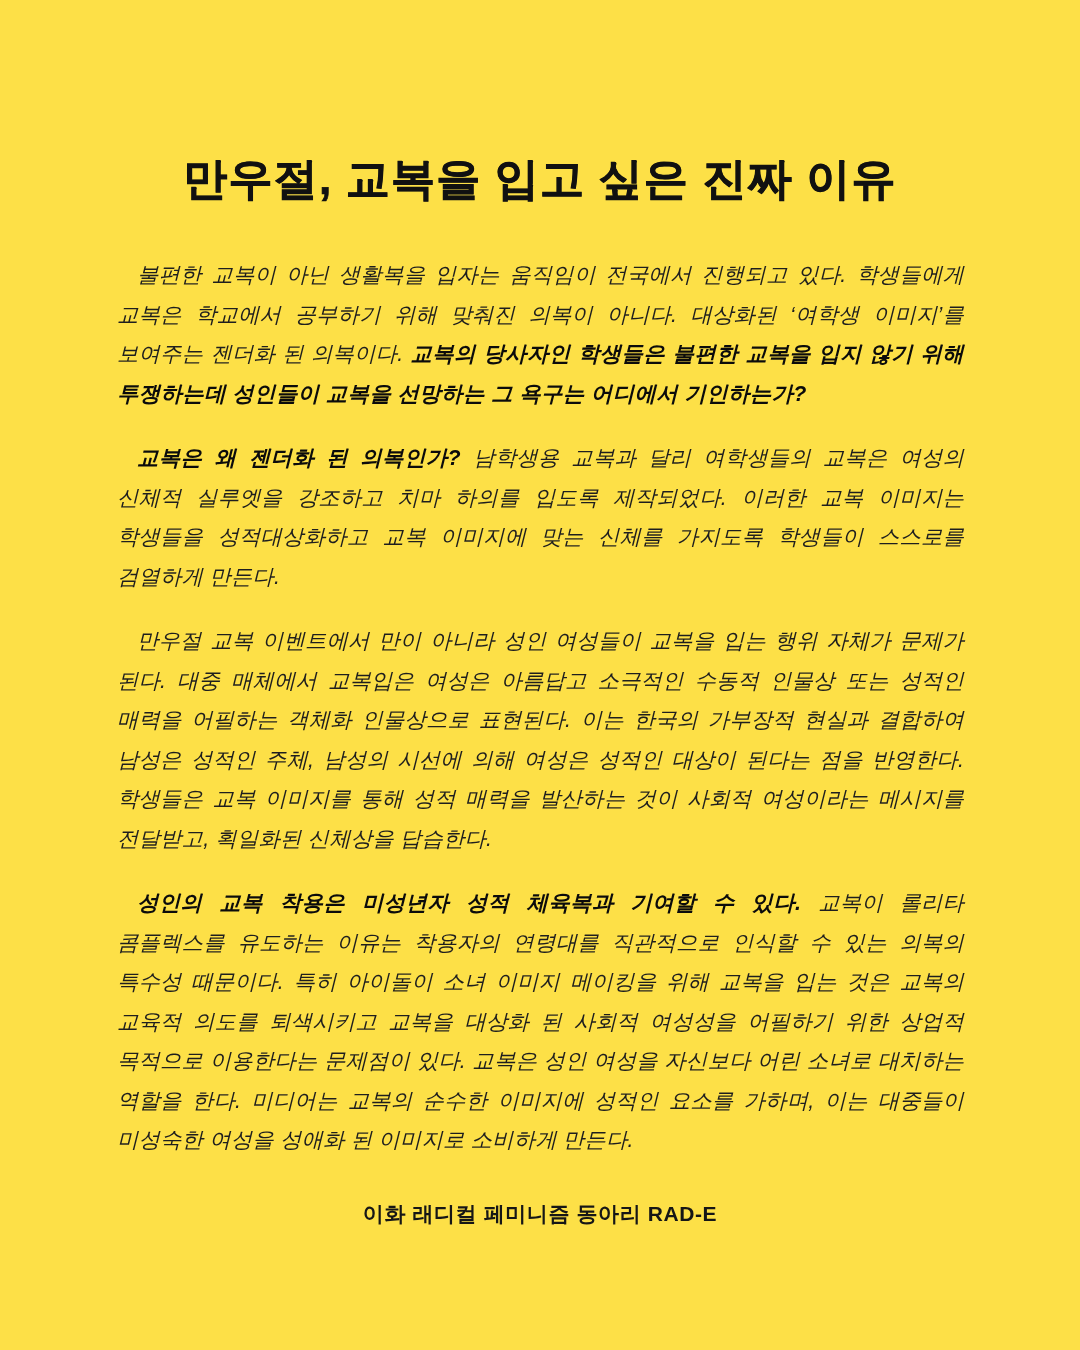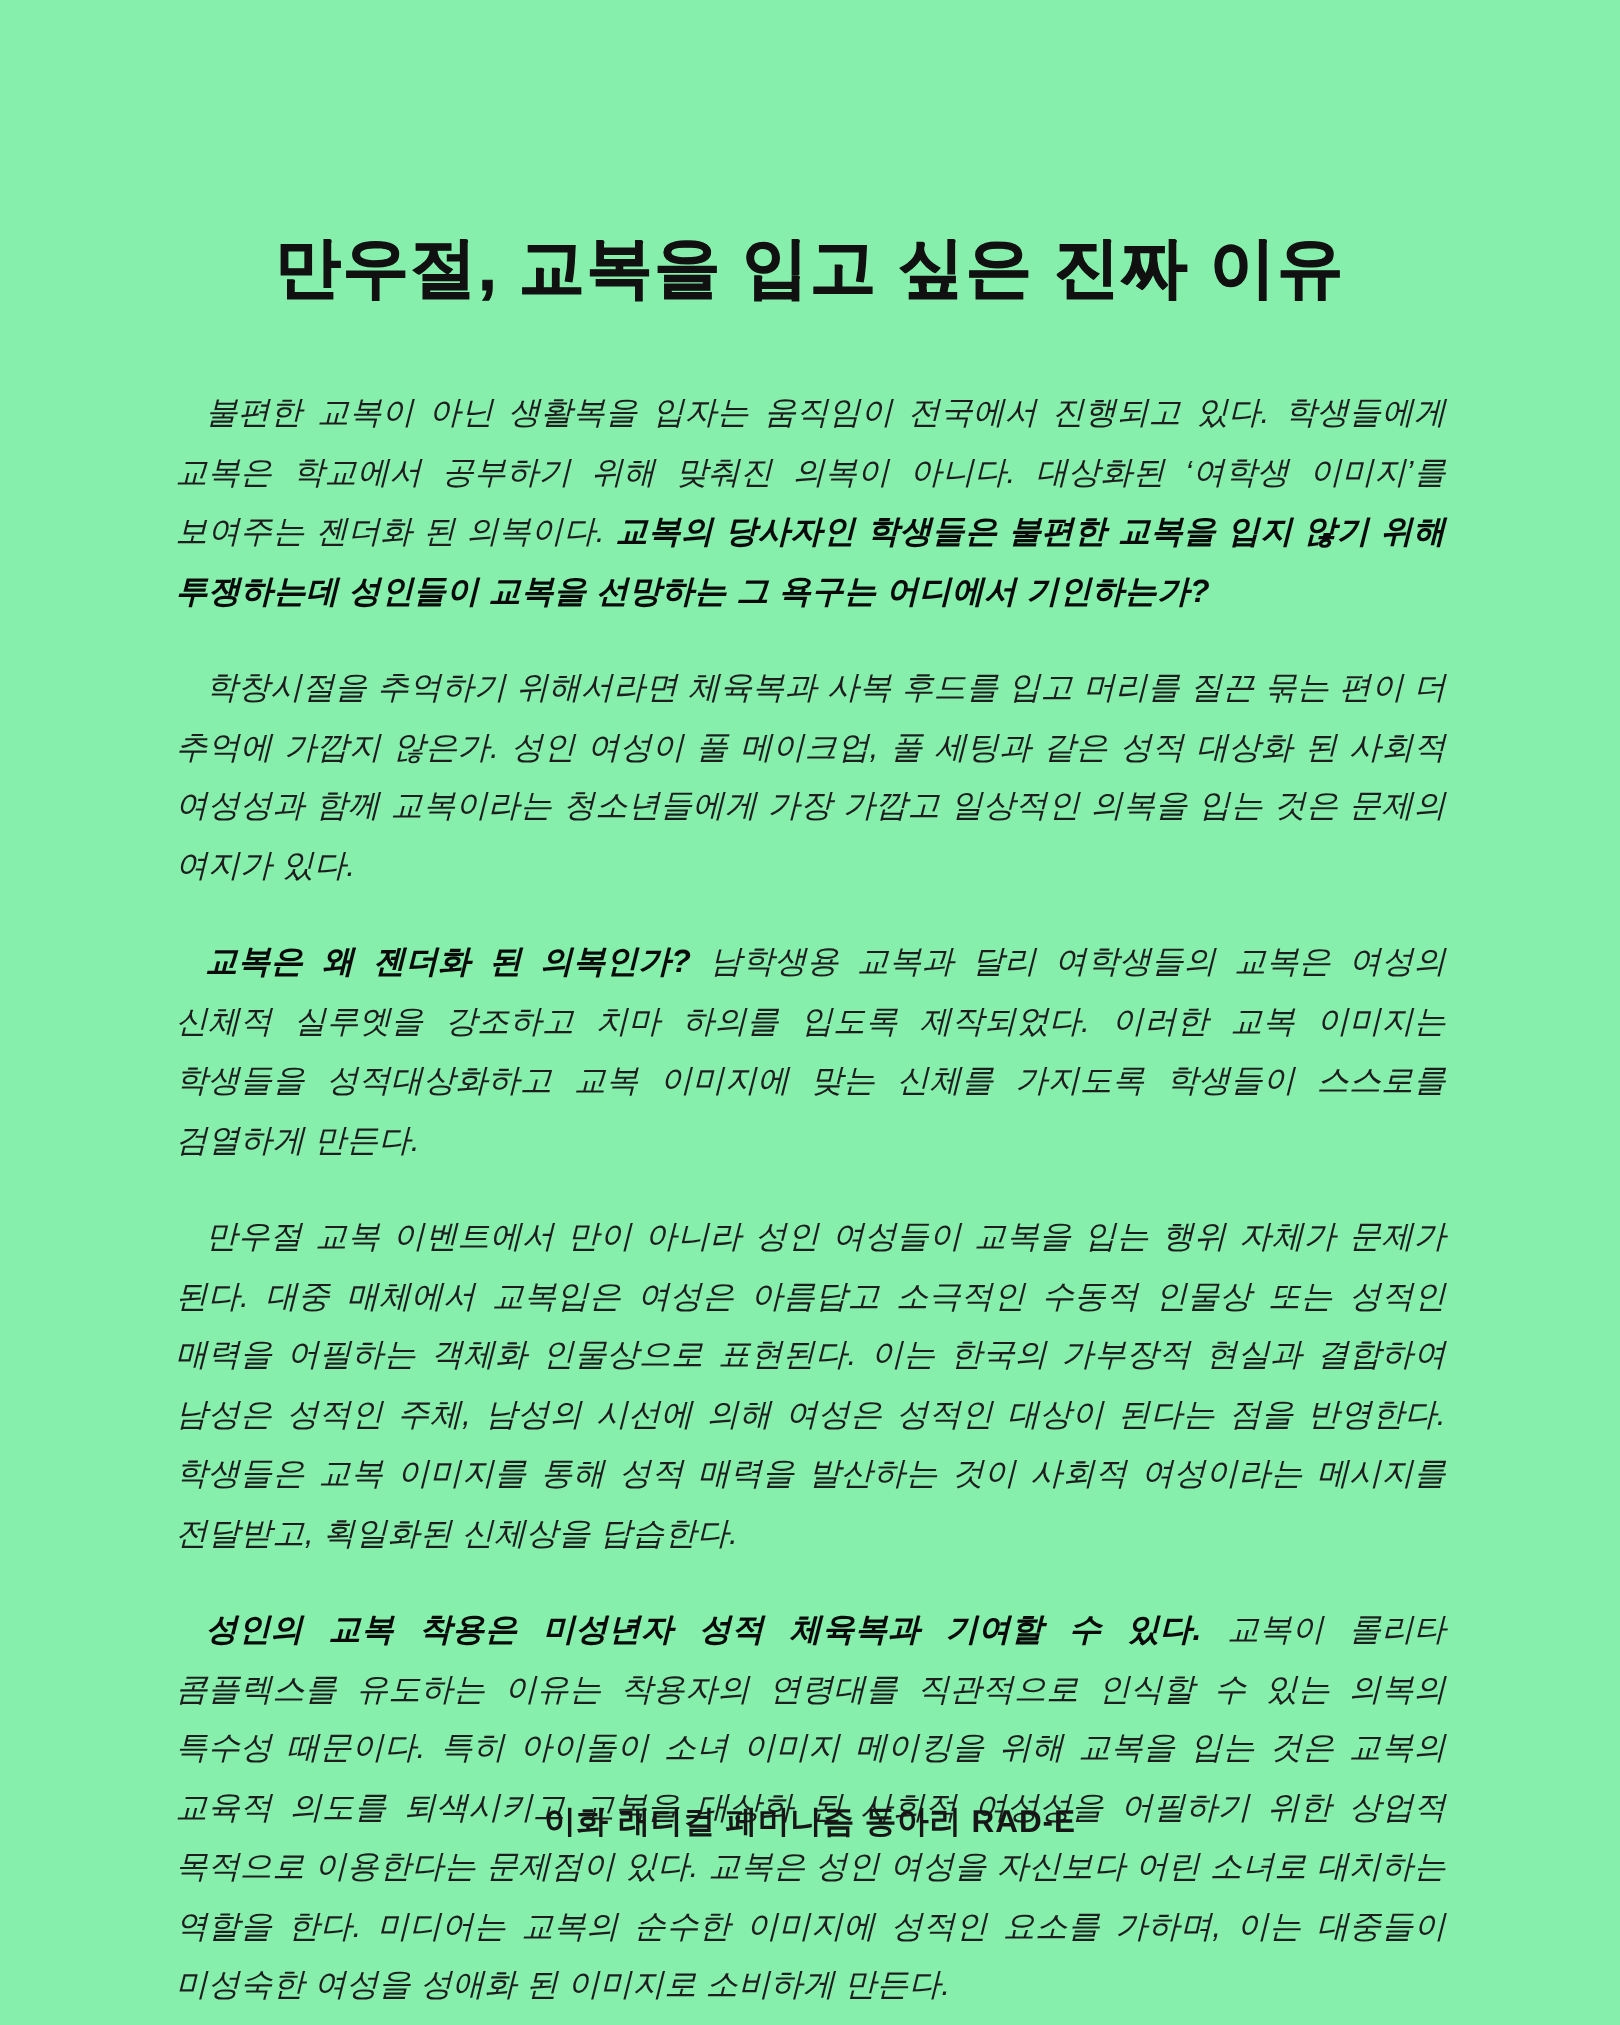--- a/index.html
+++ b/index.html
@@ -13,21 +13,21 @@
     font-family: "Liberation Sans", "DejaVu Sans", sans-serif;
     color: #1b1b1b;
     overflow: hidden;
   }
 
   .page {
     position: relative;
     width: 1080px;
     height: 1350px;
     box-sizing: border-box;
-    background: #86efac;
+    background: #fde047;
   }
 
   
   .title-wrap {
     position: absolute;
     top: 124px;
     left: 0;
     width: 1080px;
     text-align: center;
   }
@@ -100,21 +100,20 @@
 <body>
 
 <div class="page">
 
   <div class="title-wrap">
     <h1 class="doc-title">만우절, 교복을 입고 싶은 진짜 이유</h1>
   </div>
 
   <div class="body-wrap">
     <p class="para p1"><span>불편한 교복이 아닌 생활복을 입자는 움직임이 전국에서 진행되고 있다. 학생들에게 교복은 학교에서 공부하기 위해 맞춰진 의복이 아니다. 대상화된 ‘여학생 이미지’를 보여주는 젠더화 된 의복이다. </span><b>교복의 당사자인 학생들은 불편한 교복을 입지 않기 위해 투쟁하는데 성인들이 교복을 선망하는 그 욕구는 어디에서 기인하는가?</b></p>
-    <p class="para p2"><span>학창시절을 추억하기 위해서라면 체육복과 사복 후드를 입고 머리를 질끈 묶는 편이 더 추억에 가깝지 않은가. 성인 여성이 풀 메이크업, 풀 세팅과 같은 성적 대상화 된 사회적 여성성과 함께 교복이라는 청소년들에게 가장 가깝고 일상적인 의복을 입는 것은 문제의 여지가 있다.</span></p>
     <p class="para p3"><b>교복은 왜 젠더화 된 의복인가? </b><span>남학생용 교복과 달리 여학생들의 교복은 여성의 신체적 실루엣을 강조하고 치마 하의를 입도록 제작되었다. 이러한 교복 이미지는 학생들을 성적대상화하고 교복 이미지에 맞는 신체를 가지도록 학생들이 스스로를 검열하게 만든다.</span></p>
     <p class="para p4"><span>만우절 교복 이벤트에서 만이 아니라 성인 여성들이 교복을 입는 행위 자체가 문제가 된다. 대중 매체에서 교복입은 여성은 아름답고 소극적인 수동적 인물상 또는 성적인 매력을 어필하는 객체화 인물상으로 표현된다. 이는 한국의 가부장적 현실과 결합하여 남성은 성적인 주체, 남성의 시선에 의해 여성은 성적인 대상이 된다는 점을 반영한다. 학생들은 교복 이미지를 통해 성적 매력을 발산하는 것이 사회적 여성이라는 메시지를 전달받고, 획일화된 신체상을 답습한다.</span></p>
     <p class="para p5"><b>성인의 교복 착용은 미성년자 성적 체육복과 기여할 수 있다. </b><span>교복이 롤리타 콤플렉스를 유도하는 이유는 착용자의 연령대를 직관적으로 인식할 수 있는 의복의 특수성 때문이다. 특히 아이돌이 소녀 이미지 메이킹을 위해 교복을 입는 것은 교복의 교육적 의도를 퇴색시키고 교복을 대상화 된 사회적 여성성을 어필하기 위한 상업적 목적으로 이용한다는 문제점이 있다. 교복은 성인 여성을 자신보다 어린 소녀로 대치하는 역할을 한다. 미디어는 교복의 순수한 이미지에 성적인 요소를 가하며, 이는 대중들이 미성숙한 여성을 성애화 된 이미지로 소비하게 만든다.</span></p>
 
   </div>
 
   <div class="footer-wrap">
     <div class="footer-text">이화 래디컬 페미니즘 동아리 RAD-E</div>
   </div>
 

